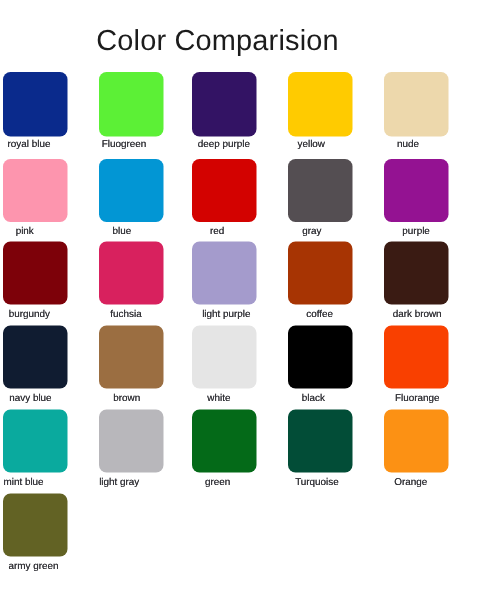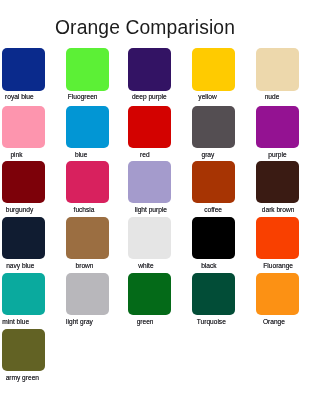--- a/index.html
+++ b/index.html
@@ -23,21 +23,21 @@
     position:absolute;top:45px;width:63px;text-align:center;
     font-size:6.6px;line-height:8px;color:#35353a;white-space:nowrap;
     text-shadow:0 0 0.35px #35353a;
   }
 </style>
 </head>
 <body>
 
 <div id="page">
 
-  <div id="title">Orange Comparision</div>
+  <div id="title">Color Comparision</div>
 
   <div id="grid">
     <div class="cell" style="left:2px;top:48.2px">
       <div class="sw" style="background: rgb(10, 42, 140);"></div>
       <div class="lbl" style="left:-14.2px">royal blue</div>
     </div>
     <div class="cell" style="left:66px;top:48.2px">
       <div class="sw" style="background: rgb(92, 240, 54);"></div>
       <div class="lbl" style="left:-14.8px">Fluogreen</div>
     </div>

